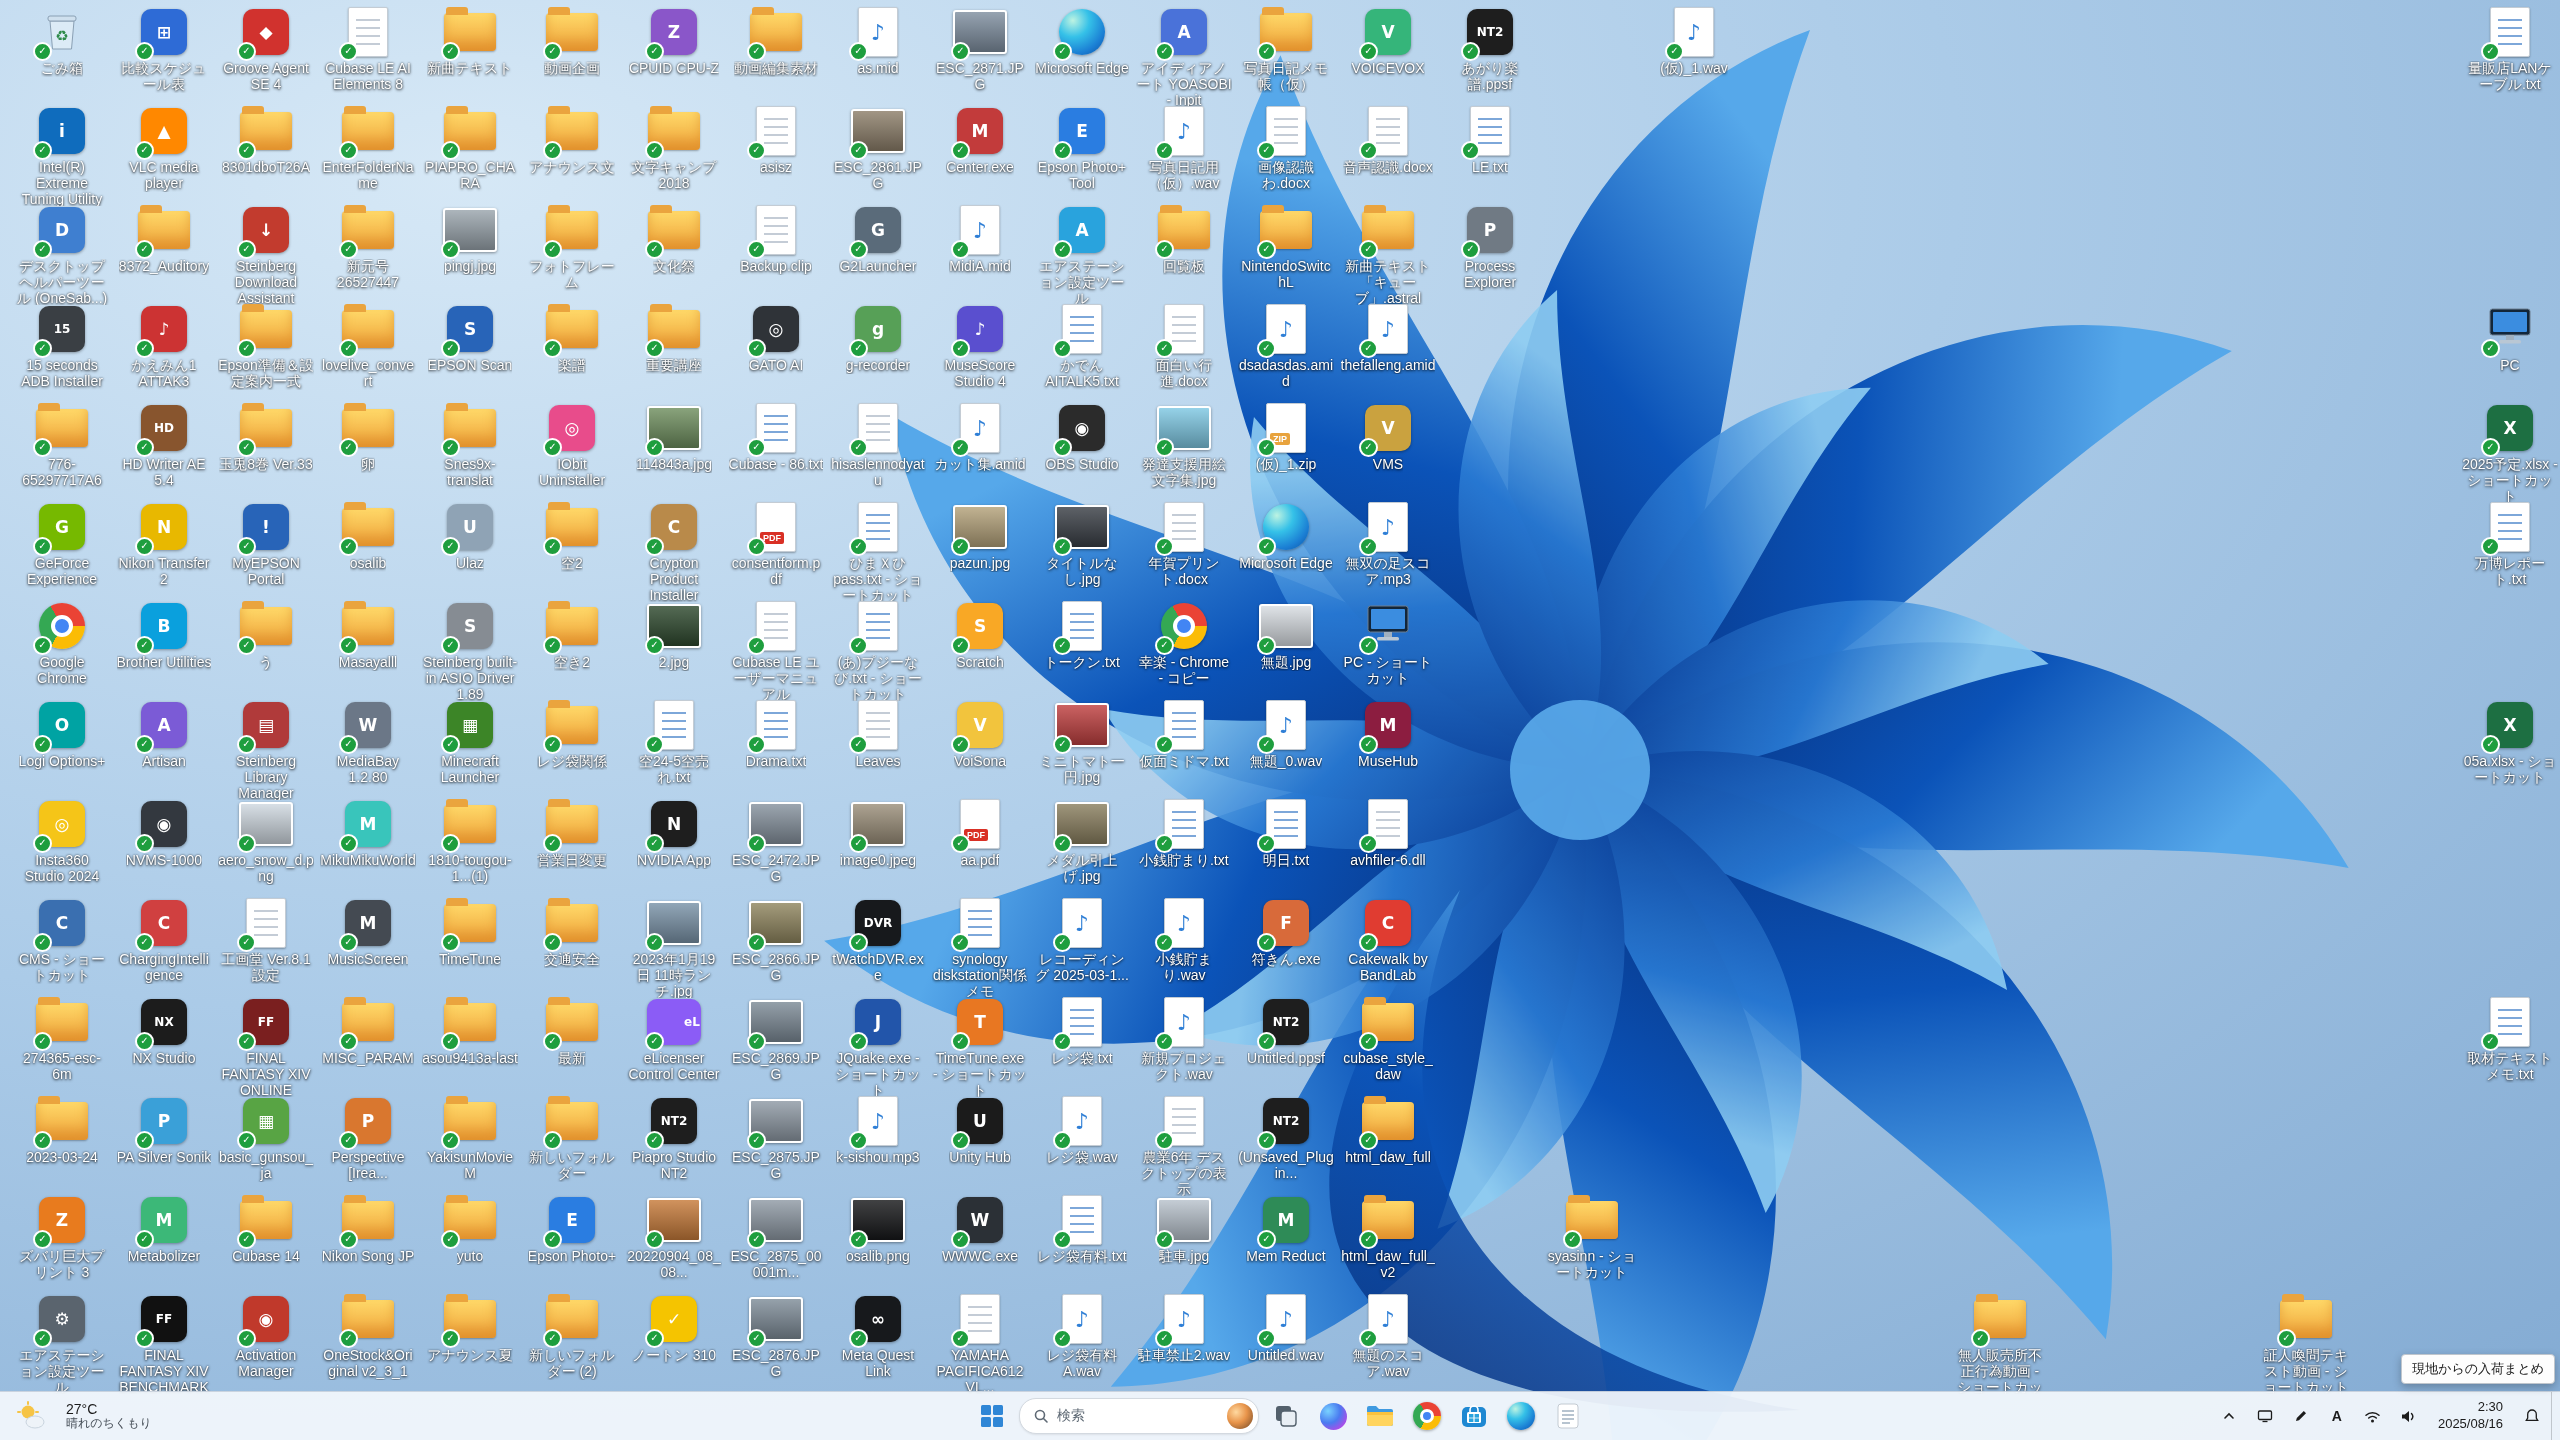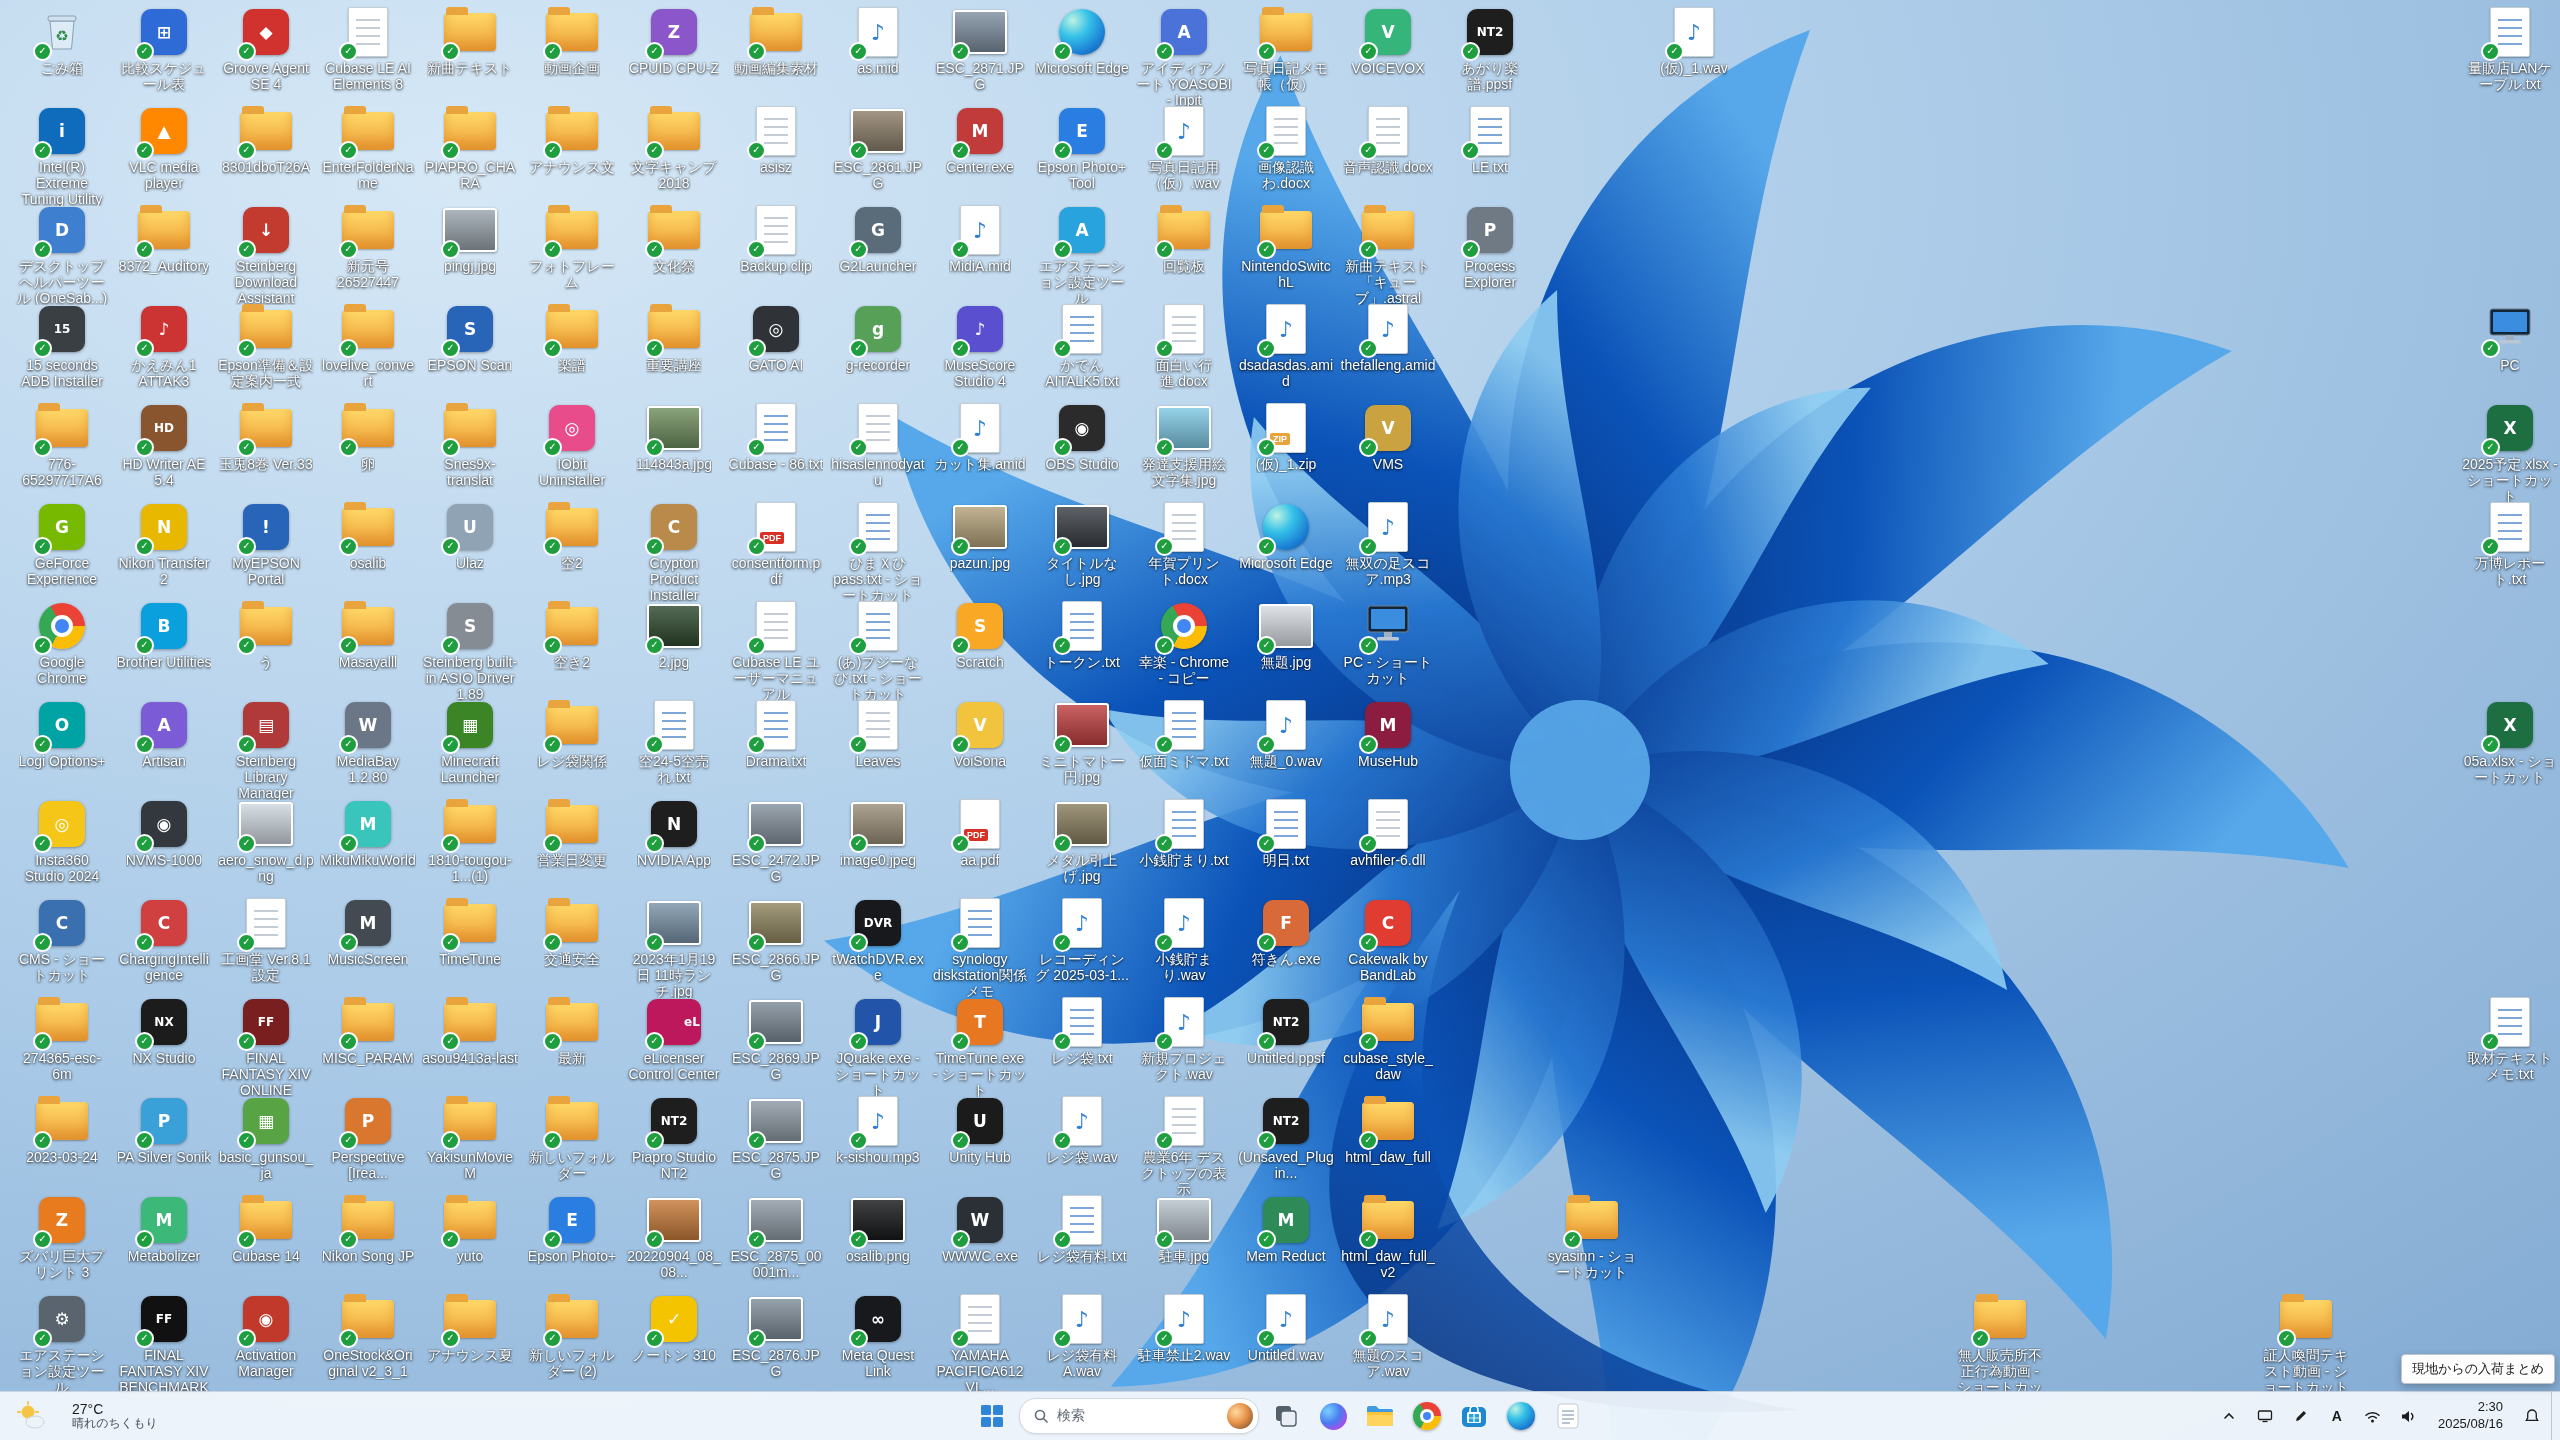--- a/index.html
+++ b/index.html
@@ -45,21 +45,21 @@
   
   .k-e{width:46px;height:46px;border-radius:50%;box-shadow:0 1px 3px rgba(0,0,0,.35);
        background:radial-gradient(circle at 30% 25%,#bdf3e2 0%,#35c1e8 35%,#1b7fd4 70%,#0b4fa0 100%);}
   .sm-c{width:28px;height:28px;}
   .sm-c.k-c::after{inset:7px;border-width:3px;}
   .sm-e{width:28px;height:28px;}
   
   .taskbar{position:absolute;left:0;right:0;bottom:0;height:48px;z-index:5;
      background:rgba(243,247,252,.93);border-top:1px solid rgba(110,130,155,.28);
      display:flex;align-items:center;}
-  .tb-left{position:absolute;left:6px;top:0;bottom:0;display:flex;align-items:center;gap:26px;padding:0 10px;border-radius:6px;}
+  .tb-left{position:absolute;left:6px;top:0;bottom:0;display:flex;align-items:center;gap:20px;padding:0 10px;border-radius:6px;}
   .w-txt{display:flex;flex-direction:column;line-height:1.15;}
   .w-temp{font-size:14px;color:#1b1b1b;}
   .w-cond{font-size:12px;color:#474f58;}
   .tb-center{margin:0 auto;display:flex;align-items:center;gap:7px;}
   .tbtn{width:40px;height:40px;border-radius:6px;display:flex;align-items:center;justify-content:center;}
   .search-pill{height:34px;width:220px;border-radius:17px;background:#fff;border:1px solid #d3d9e0;
      display:flex;align-items:center;gap:8px;padding:0 5px 0 13px;box-shadow:0 1px 2px rgba(0,0,0,.08);}
   .search-txt{font-size:14px;color:#5f6a75;flex:1;text-align:left;}
   .search-img{width:26px;height:26px;border-radius:50%;
      background:radial-gradient(circle at 35% 35%,#ffd9a0,#e8944a 45%,#6e4626 100%);}
@@ -1219,21 +1219,21 @@
     </div>
     <div class="ic" style="left: 524px; top: 996px;">
       <div class="gly">
         <div class="k-f"></div>
         <div class="badge">✓</div>
       </div>
       <div class="lbl">最新</div>
     </div>
     <div class="ic" style="left: 626px; top: 996px;">
       <div class="gly">
-        <div class="k-a" style="background: #be185d; font-size: 12px; padding-left: 36px;">eL</div>
+        <div class="k-a" style="background: #8b5cf6; font-size: 12px; padding-left: 36px;">eL</div>
         <div class="badge">✓</div>
       </div>
       <div class="lbl">eLicenser Control Center</div>
     </div>
     <div class="ic" style="left: 728px; top: 996px;">
       <div class="gly">
         <div class="k-i" style="background: linear-gradient(rgba(255, 255, 255, 0.18), rgba(0, 0, 0, 0.3)), rgb(125, 139, 151);"></div>
         <div class="badge">✓</div>
       </div>
       <div class="lbl">ESC_2869.JPG</div>

